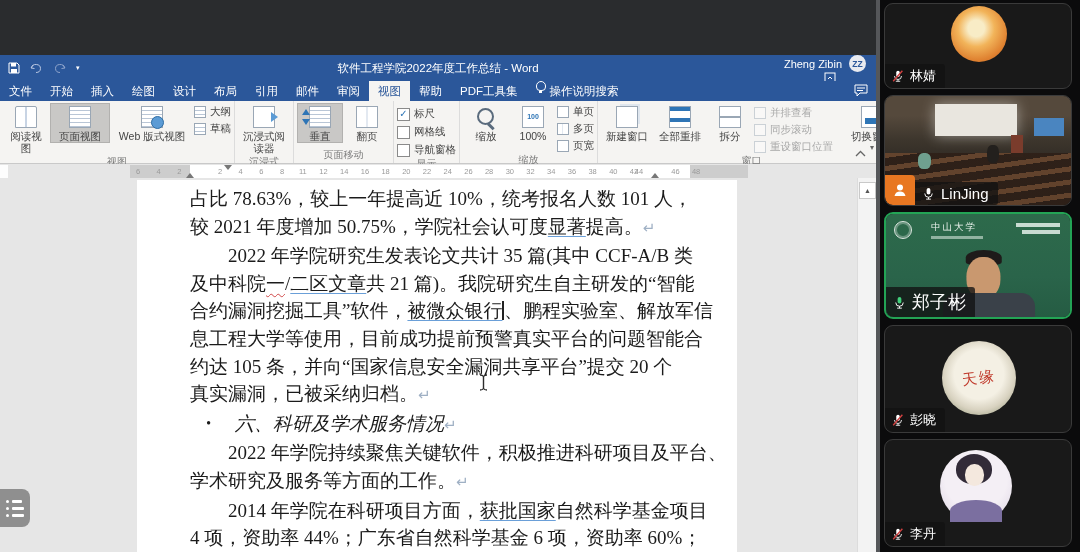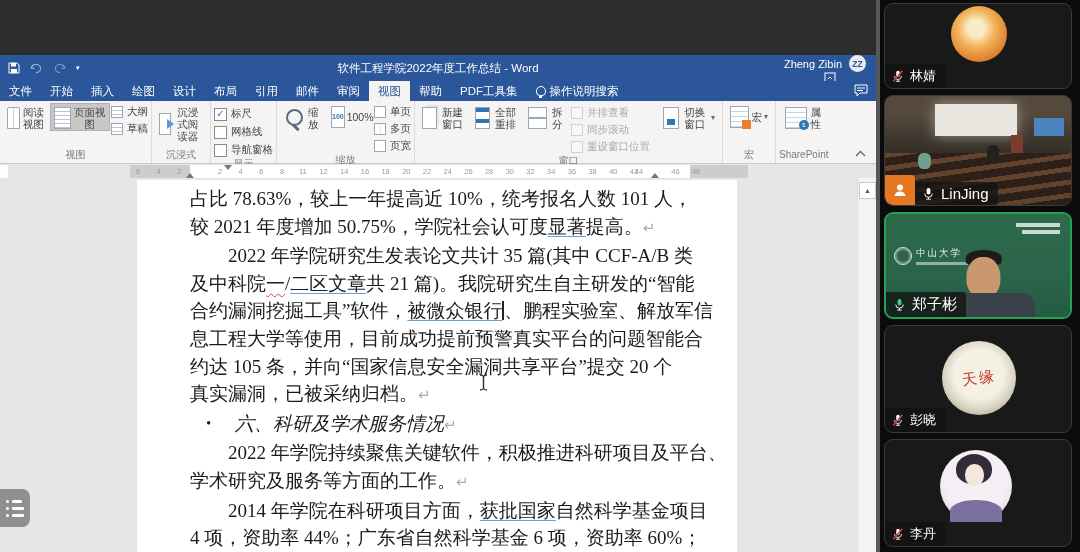--- a/index.html
+++ b/index.html
@@ -10,32 +10,32 @@
   .titlebar{position:absolute;left:0;top:0;width:100%;height:26px;background:#2b579a;display:flex;align-items:center;color:#fff;}
   .qat{display:flex;align-items:center;gap:10px;padding-left:8px;}
   .qat svg{display:block}
   .doc-title{position:absolute;left:0;right:0;text-align:center;font-size:11.5px;color:#fff;pointer-events:none;}
   .title-right{position:absolute;right:0;top:0;height:26px;display:flex;align-items:center;gap:0;flex-direction:column;}
   .acct{display:flex;align-items:center;gap:7px;font-size:11px;margin-right:10px;}
   .avatar-zz{width:17px;height:17px;border-radius:50%;background:#e8eaf0;color:#2b579a;font-size:8.5px;font-weight:bold;
      display:flex;align-items:center;justify-content:center;}
   .winbtn{width:30px;height:26px;display:flex;align-items:center;justify-content:center;}
   .tabs{position:absolute;left:0;top:26px;width:100%;height:20px;background:#2b579a;display:flex;align-items:stretch;}
-  .rtab{color:#fff;font-size:11.5px;line-height:20px;padding:0 9px;display:flex;align-items:center;gap:4px;white-space:nowrap;}
+  .rtab{color:#fff;font-size:11.5px;line-height:20px;padding:0 9px;display:flex;align-items:flex-start;gap:4px;white-space:nowrap;}
   .rtab.active{background:#f5f4f2;color:#2b579a;}
   .bulbdot{width:8px;height:8px;border:1px solid #fff;border-radius:50% 50% 40% 40%;position:relative;display:inline-block;}
   .bulbdot::after{content:"";position:absolute;left:2px;bottom:-3px;width:3px;height:2px;background:#fff;}
   .tab-comment{position:absolute;right:8px;top:2px;}
   
   .ribbon{position:absolute;left:0;top:46px;width:100%;height:62px;background:#f5f4f2;border-bottom:1px solid #c9c9c9;
           display:flex;align-items:stretch;font-size:10.5px;color:#444;}
   .rgroup{border-right:1px solid #dcdcdc;display:flex;flex-direction:column;padding:2px 3px 0 3px;}
   .gbody{flex:1;display:flex;align-items:flex-start;gap:1px;}
   .glabel{height:15px;text-align:center;font-size:10px;color:#7a7a7a;line-height:14px;}
-  .bigbtn{display:flex;flex-direction:row;align-items:center;text-align:center;padding:2px 3px 0 3px;gap:2px;
+  .bigbtn{display:flex;flex-direction:column;align-items:center;text-align:center;padding:2px 3px 0 3px;gap:2px;
           line-height:1.15;min-width:38px;border:1px solid transparent;}
   .bigbtn.sel{background:#c9c8c6;border-color:#b2b1af;}
   .stack{display:flex;flex-direction:column;justify-content:flex-start;padding-top:2px;gap:3px;}
   .srow{display:flex;align-items:center;gap:4px;white-space:nowrap;}
   .srow.dis{color:#a8a8a8;}
   .dd{font-size:8px;color:#666;line-height:1;}
   
   .ic{width:22px;height:22px;position:relative;box-sizing:border-box;}
   .sic{width:12px;height:12px;position:relative;box-sizing:border-box;}
   .ipage{background:#fff;border:1px solid #9aa7b5;}
@@ -107,21 +107,21 @@
   
   .room{position:absolute;inset:0;background:linear-gradient(#55493c 0 18%,#3d362d 40%,#2a241f 70%,#1d1916);}
   .proj{position:absolute;left:27%;top:7%;width:44%;height:30%;background:#e9e6df;box-shadow:0 0 14px rgba(255,255,250,.45);}
   .tv{position:absolute;right:4%;top:20%;width:16%;height:17%;background:#4a85c0;}
   .podium{position:absolute;right:26%;top:36%;width:6%;height:20%;background:#7a3c2c;}
   .tables{position:absolute;left:0;right:0;bottom:0;height:48%;
      background:repeating-linear-gradient(172deg,rgba(104,70,46,.9) 0 5px,rgba(46,32,24,.95) 5px 13px);}
   .person{position:absolute;border-radius:40%;}
   
   .zbg{position:absolute;inset:0;background:linear-gradient(#2d6a4b,#2a644a 60%,#255c43);}
-  .sysu{position:absolute;left:8px;top:7px;display:flex;align-items:center;gap:4px;color:#eaf2ec;margin-top:26px;}
+  .sysu{position:absolute;left:8px;top:7px;display:flex;align-items:center;gap:19px;color:#eaf2ec;}
   .sysu .ring{width:16px;height:16px;border:1px solid #dfe8e2;border-radius:50%;box-shadow:inset 0 0 0 2px rgba(223,232,226,.35);}
   .sysu .uname{font-size:9.5px;letter-spacing:2px;font-family:"Liberation Serif",serif;}
   .sysu .usub{width:52px;height:3px;background:rgba(230,240,233,.55);margin-top:2px;}
   .slogan{position:absolute;right:10px;top:9px;display:flex;flex-direction:column;gap:3px;align-items:flex-end;}
   .slogan i{display:block;height:4px;background:rgba(240,248,242,.8);}
   .z-body{position:absolute;left:50%;bottom:0;transform:translateX(-38%);width:92px;height:24px;background:#3a4149;border-radius:14px 14px 0 0;}
   .z-head{position:absolute;left:50%;bottom:18px;transform:translateX(-34%);width:34px;height:42px;background:#c9986f;border-radius:46%;}
   .z-hair{position:absolute;left:50%;bottom:52px;transform:translateX(-34%);width:36px;height:15px;background:#1e1b1a;border-radius:50% 50% 20% 20%;}
   .badge{position:absolute;left:0;bottom:0;width:30px;height:30px;background:#e87722;border-radius:0 4px 0 8px;
          display:flex;align-items:center;justify-content:center;}
@@ -242,20 +242,24 @@
     <div class="rgroup">
       <div class="gbody">
         <div class="bigbtn" style="width:38px">
             <div class="ic i-read"></div>
             <div>阅读视图</div>
           </div>
         <div class="bigbtn sel" style="width:52px">
             <div class="ic ilines"></div>
             <div>页面视图</div>
           </div>
+        <div class="bigbtn" style="width:74px">
+            <div class="ic ilines i-web"></div>
+            <div>Web 版式视图</div>
+          </div>
         <div class="stack">
           <div class="srow">
               <span class="sic ilines"></span>
               <span>大纲</span>
             </div>
           <div class="srow">
               <span class="sic ilines"></span>
               <span>草稿</span>
             </div>
         </div>
@@ -266,20 +270,33 @@
     <div class="rgroup">
       <div class="gbody">
         <div class="bigbtn" style="width:44px">
             <div class="ic i-imm"></div>
             <div>沉浸式阅读器</div>
           </div>
       </div>
       <div class="glabel">沉浸式</div>
     </div>
 
+    <div class="rgroup">
+      <div class="gbody">
+        <div class="bigbtn sel" style="width:30px">
+            <div class="ic ilines i-vert"></div>
+            <div>垂直</div>
+          </div>
+        <div class="bigbtn" style="width:30px">
+            <div class="ic i-flip"></div>
+            <div>翻页</div>
+          </div>
+      </div>
+      <div class="glabel">页面移动</div>
+    </div>
 
     <div class="rgroup">
       <div class="gbody">
         <div class="stack" style="gap:4px;padding-top:4px;">
           <div class="srow">
               <span class="cb">✓</span>
               <span>标尺</span>
             </div>
           <div class="srow">
               <span class="cb"></span>
@@ -500,21 +517,21 @@
           </span>
       </div>
       <div class="slogan">
         <i style="width:44px;"></i>
           <i style="width:38px;"></i>
       </div>
       <div class="z-hair"></div>
       <div class="z-head"></div>
       <div class="z-body"></div>
     </div>
-    <div class="chip" style="font-size:15px;">
+    <div class="chip" style="font-size:18px;">
       <svg width="15" height="15" viewBox="0 0 16 16">
           <rect x="6" y="2" width="4" height="7" rx="2" fill="#41d17c"></rect>
           <path d="M4 8a4 4 0 0 0 8 0" fill="none" stroke="#fff"></path>
           <line x1="8" y1="12" x2="8" y2="14" stroke="#fff"></line>
           <line x1="5.5" y1="14" x2="10.5" y2="14" stroke="#fff"></line>
         </svg>
       <span>郑子彬</span>
     </div>
   </div>
 

